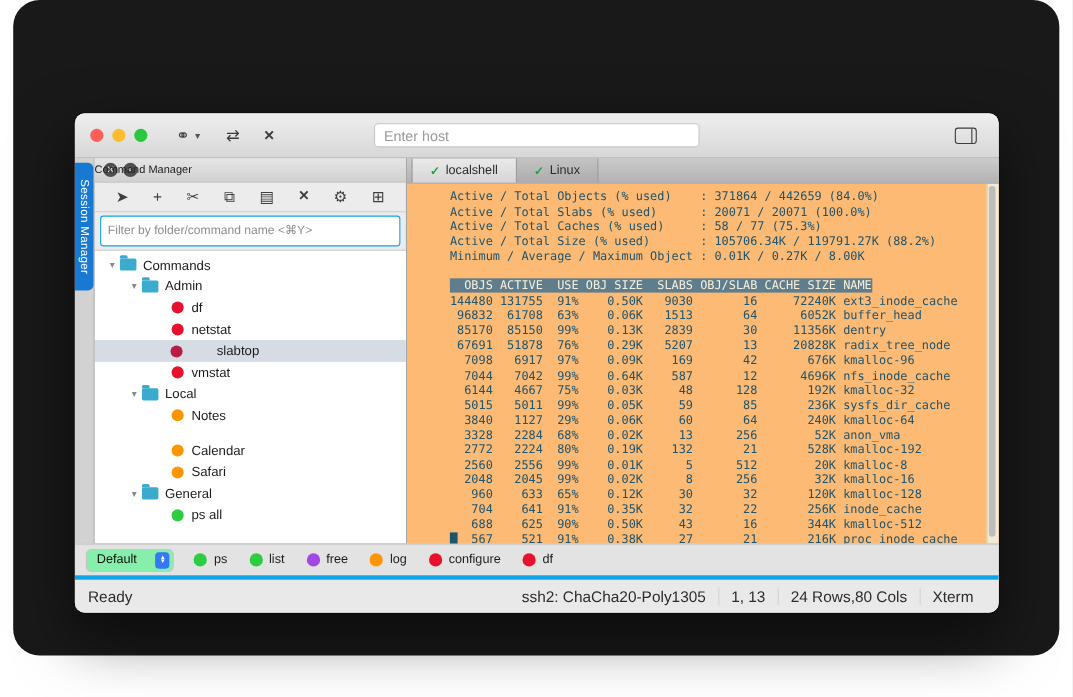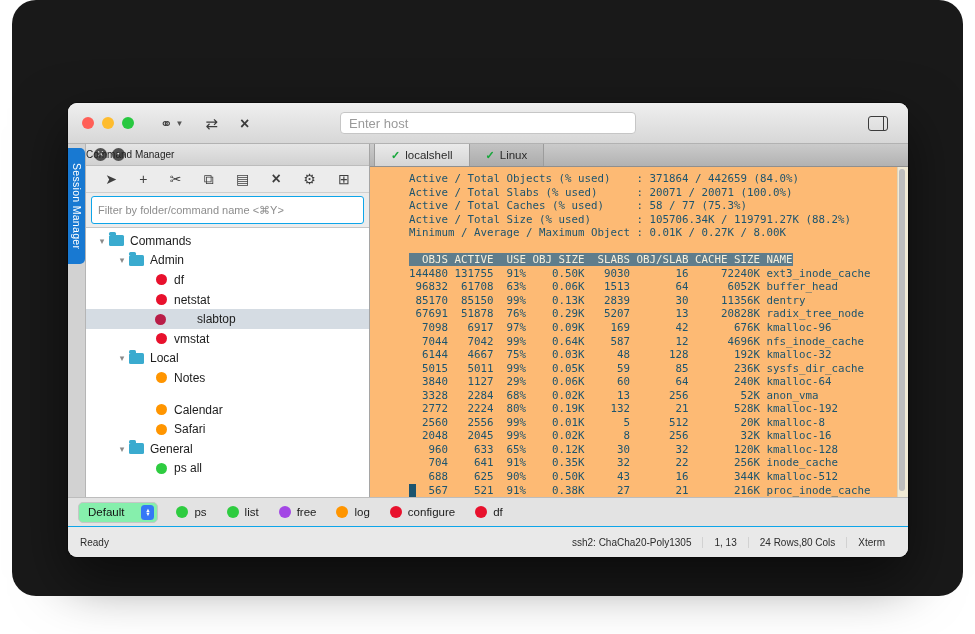--- a/index.html
+++ b/index.html
@@ -99,22 +99,22 @@
   .button-bar{flex:0 0 28px;background:#e3e3e3;border-top:1px solid #bdbdbd;
     display:flex;align-items:center;padding:0 10px;gap:18px;}
   .profile-select{display:flex;align-items:center;background:#86efac;border:1px solid #c6c6c6;
     border-radius:5px;height:19px;padding:0 3px 0 9px;font-size:11.5px;color:#111;gap:17px;}
   .stepper{width:13px;height:15px;background:#3478f6;border-radius:3.5px;display:flex;
     flex-direction:column;align-items:center;justify-content:center;color:#fff;}
   .stepper span{font-size:5.5px;line-height:4.5px;}
   .bar-btn{display:flex;align-items:center;gap:6px;font-size:11.5px;color:#1c1c1c;}
   .bar-dot{width:12px;height:12px;border-radius:50%;}
   
-  .status-bar{flex:0 0 30px;background:#e9e9e9;border-top:1px solid #0ea5e9;
-    display:flex;align-items:center;font-size:10px;color:#2c2c2c;padding:0 12px;}
+  .status-bar{flex:0 0 30px;background:#e9e9e9;border-top:4px solid #0ea5e9;
+    display:flex;align-items:center;font-size:14px;color:#2c2c2c;padding:0 12px;}
   .status-left{flex:1;}
   .status-right{display:flex;align-items:center;}
   .status-field{padding:0 11px;border-left:1px solid #d2d2d2;white-space:nowrap;}
   .status-field:first-child{border-left:none;}
 </style>
 </head>
 <body>
 
 <div class="bezel">
   <div class="app-window">

